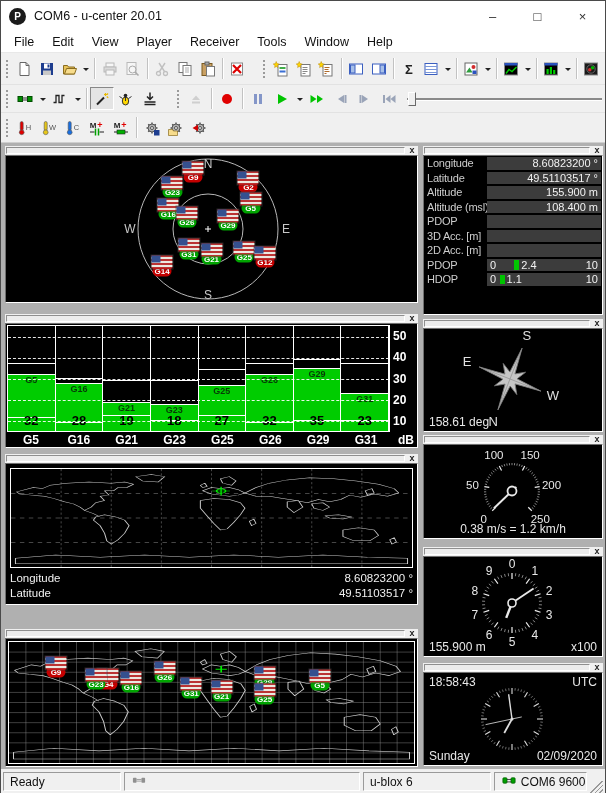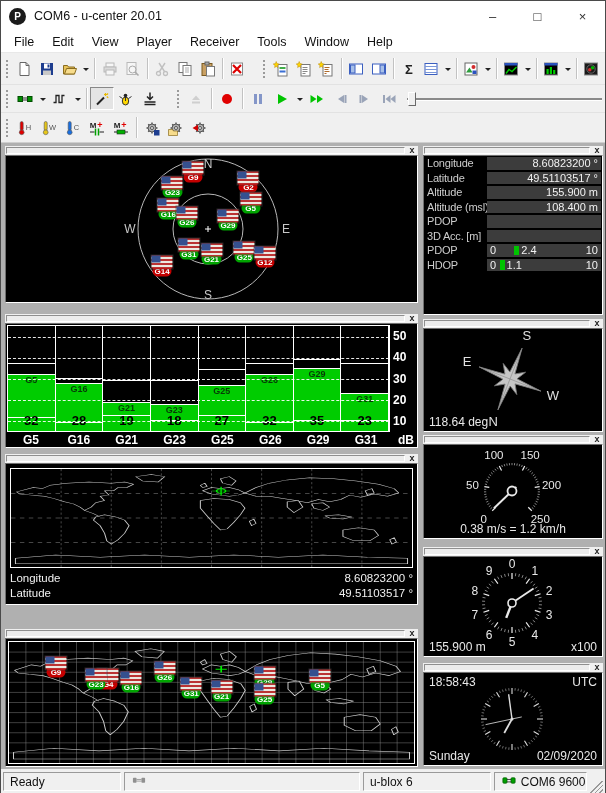--- a/index.html
+++ b/index.html
@@ -884,20 +884,24 @@
           </div>
           <div class="drow">
             <span class="dlab">PDOP</span>
             <span class="dval"></span>
           </div>
           <div class="drow">
             <span class="dlab">3D Acc. [m]</span>
             <span class="dval"></span>
           </div>
           <div class="drow">
+            <span class="dlab">2D Acc. [m]</span>
+            <span class="dval"></span>
+          </div>
+          <div class="drow">
             <span class="dlab">PDOP</span>
             <span class="dval">
               <span class="dop-min">0</span>
               <span class="dop-max">10</span>
               <span class="dop-mark" style="left: 24%;"></span>
               <span class="dop-val" style="left: calc(24% + 7px);">2.4</span>
             </span>
           </div>
           <div class="drow">
             <span class="dlab">HDOP</span>
@@ -920,21 +924,21 @@
         <svg id="compassSvg" width="176" height="102">
             <g transform="rotate(-158.61 86 50)">
               <path d="M86.0,17.0 L88.7,43.5 L98.0,38.0 L92.5,47.3 L119.0,50.0 L92.5,52.7 L98.0,62.0 L88.7,56.5 L86.0,83.0 L83.3,56.5 L74.0,62.0 L79.5,52.7 L53.0,50.0 L79.5,47.3 L74.0,38.0 L83.3,43.5 Z" fill="#c6c6c6" stroke="#7a7a7a" stroke-width="0.8"></path>
               <path d="M86,17 V83 M53,50 H119" stroke="#8d8d8d" stroke-width="0.6"></path>
             </g>
             <text x="69.2231431712446" y="96.8314962959204" text-anchor="middle" font-size="13" fill="#e0e0e0">N</text>
             <text x="43.1685037040796" y="37.2231431712446" text-anchor="middle" font-size="13" fill="#e0e0e0">E</text>
             <text x="102.7768568287554" y="11.16850370407959" text-anchor="middle" font-size="13" fill="#e0e0e0">S</text>
             <text x="128.8314962959204" y="70.7768568287554" text-anchor="middle" font-size="13" fill="#e0e0e0">W</text>
           </svg>
-        <div class="olay" style="left:5px;bottom:2px">118.64 deg</div>
+        <div class="olay" style="left:5px;bottom:2px">158.61 deg</div>
       </div>
     </div>
 
     <div class="panel" style="left:422px;top:292px;width:180px;height:104px">
       <div class="ptitle">
           <span class="pgroove"></span>
           <span class="pclose">x</span>
         </div>
       <div class="pbody">
         <svg id="speedSvg" width="176" height="93">

